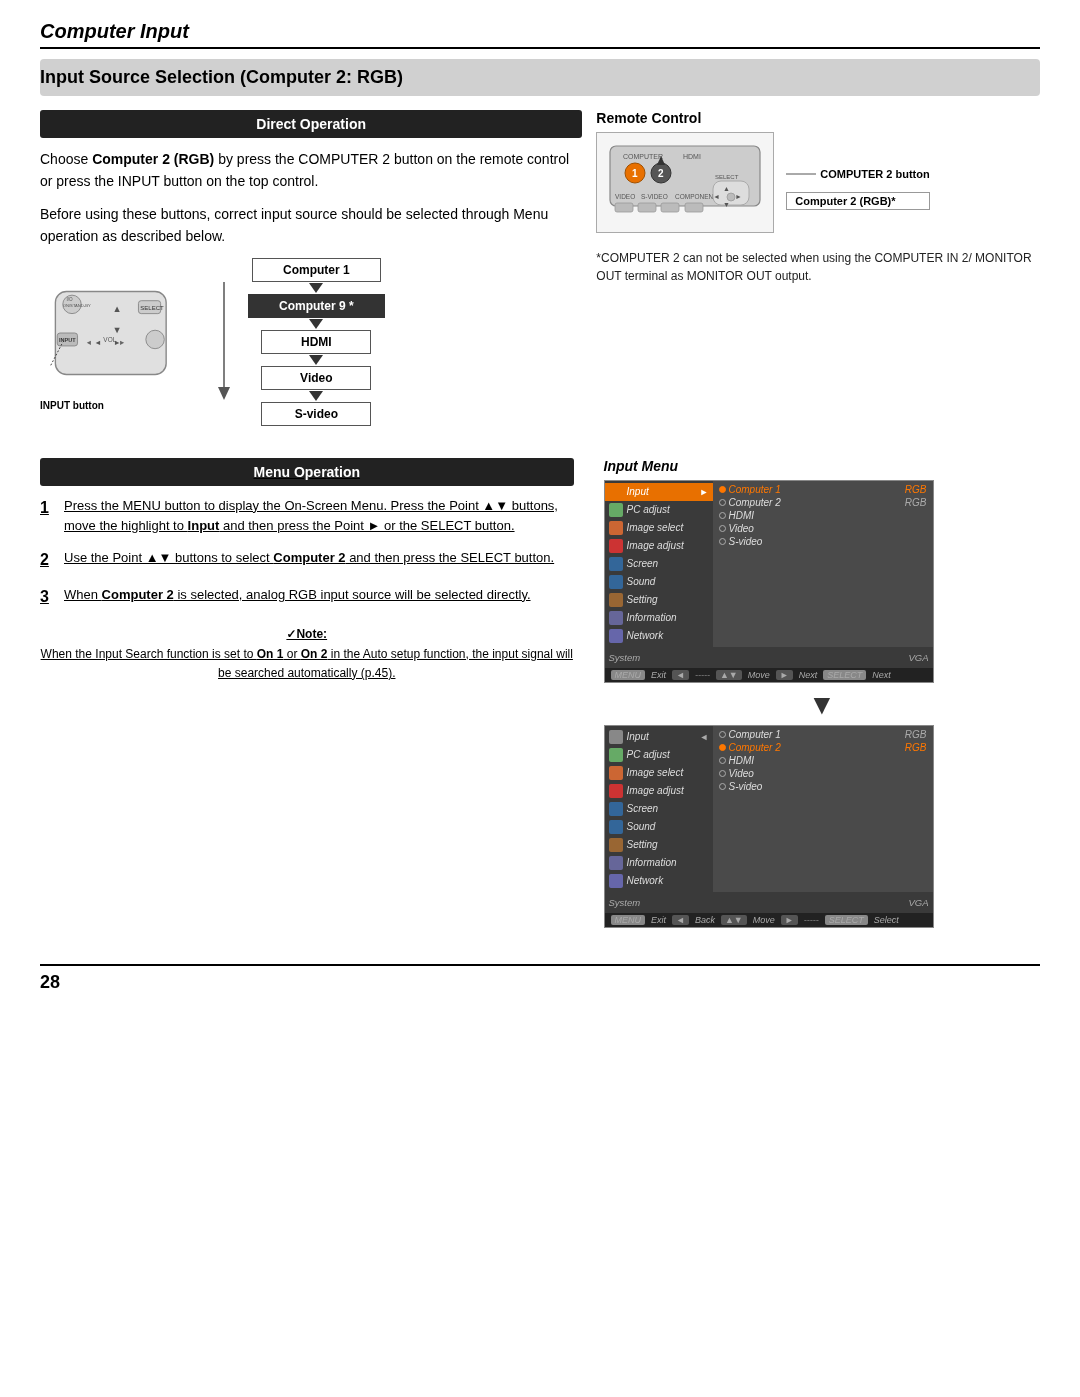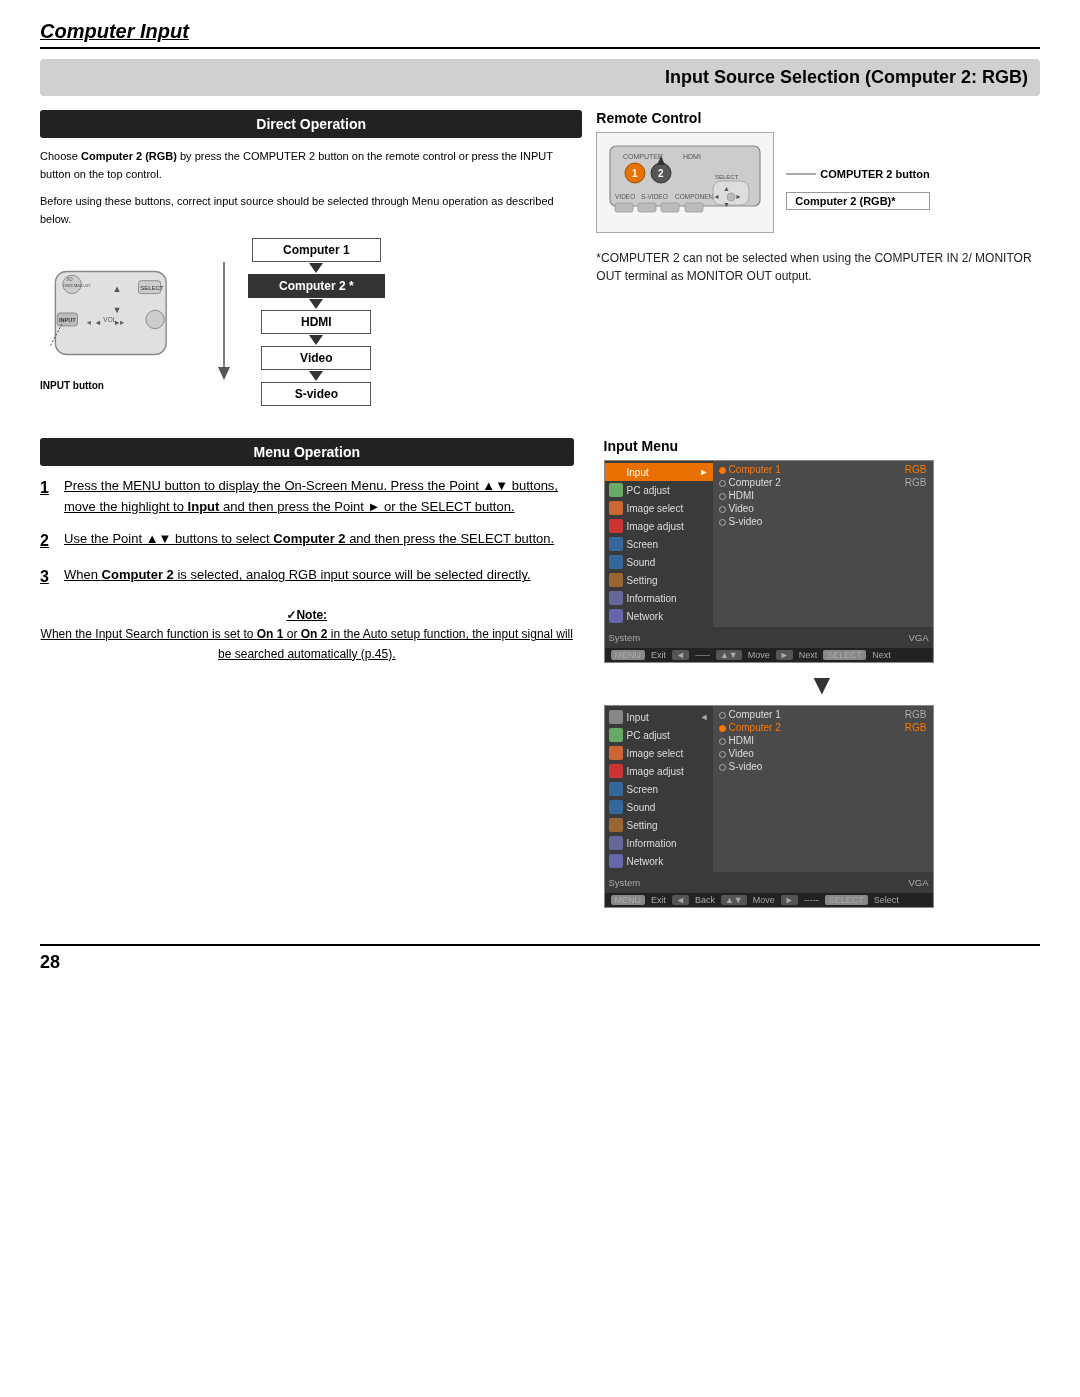--- a/index.html
+++ b/index.html
@@ -10,34 +10,33 @@
       color: #000;
       width: 1080px;
       min-height: 1397px;
       padding: 20px 40px 40px 40px;
     }
 
     .page-header {
       border-bottom: 2px solid #000;
       padding-bottom: 4px;
       margin-bottom: 10px;
-      text-decoration: underline;
     }
     .page-header-title {
       font-size: 20px;
       font-weight: bold;
       font-style: italic;
     }
 
     .section-title {
       background: #d0d0d0;
-      text-align: right;
+      text-align: left;
       font-size: 18px;
       font-weight: bold;
-      padding: 8px 12px;
+      padding: 8px 0;
       border-radius: 4px;
       margin-bottom: 14px;
     }
 
     .black-bar {
       background: #222;
       color: #fff;
       font-weight: bold;
       font-size: 14px;
       text-align: center;
@@ -52,21 +51,21 @@
     }
 
     .left-col {
       flex: 1.1;
     }
     .right-col {
       flex: 0.9;
     }
 
     .direct-op-text {
-      font-size: 11px;
+      font-size: 14px;
       line-height: 1.6;
       margin-bottom: 10px;
     }
     .direct-op-text b { font-weight: bold; }
 
     .remote-control-label {
       font-weight: bold;
       font-size: 14px;
       margin-bottom: 6px;
     }
@@ -315,21 +314,21 @@
       line-height: 1.6;
       text-align: center;
     }
 
     .menu-op-two-col {
       display: flex;
       gap: 30px;
       margin-top: 0;
     }
     .menu-op-left { flex: 1.1; text-decoration: underline; }
-    .menu-op-right { flex: 0.9; }
+    .menu-op-right { flex: 0.9; font-style: italic; }
   </style>
 </head>
 <body>
 
 <div class="page-header">
   <span class="page-header-title">Computer Input</span>
 </div>
 
 <div class="section-title">Input Source Selection (Computer 2: RGB)</div>
 
@@ -378,21 +377,21 @@
       </div>
 
       <svg width="20" height="120" viewBox="0 0 20 120">
         <line x1="10" y1="0" x2="10" y2="110" stroke="#555" stroke-width="1.5"></line>
         <polygon points="4,105 16,105 10,118" fill="#555"></polygon>
       </svg>
 
       <div class="input-flow">
         <div class="flow-box">Computer 1</div>
         <div class="flow-arrow"></div>
-        <div class="flow-box highlight">Computer 2 *</div>
+        <div class="flow-box highlight">Computer 9 *</div>
         <div class="flow-arrow"></div>
         <div class="flow-box">HDMI</div>
         <div class="flow-arrow"></div>
         <div class="flow-box">Video</div>
         <div class="flow-arrow"></div>
         <div class="flow-box">S-video</div>
       </div>
     </div>
   </div>
 

